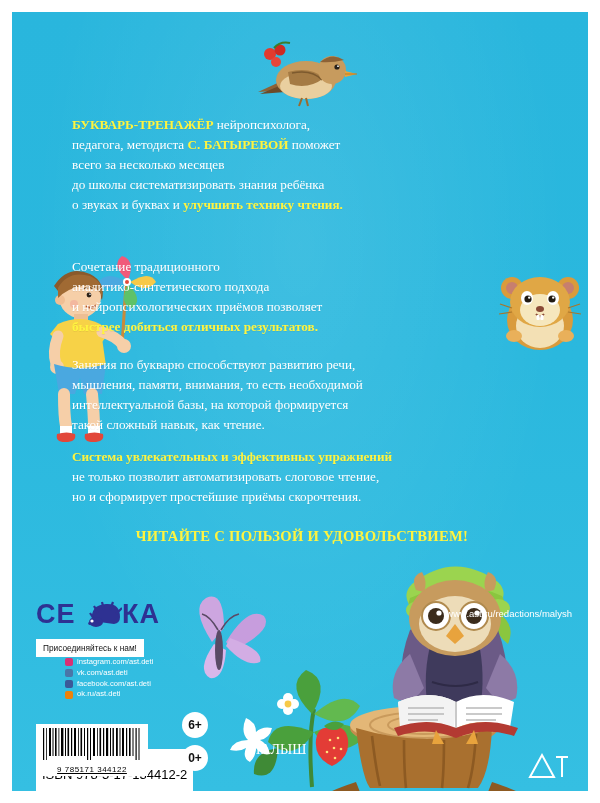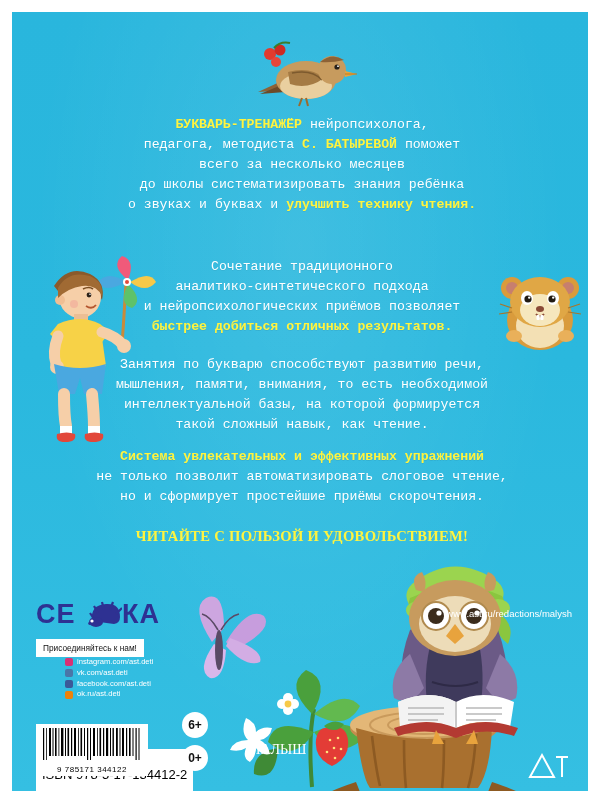--- a/index.html
+++ b/index.html
@@ -29,25 +29,24 @@
     position: absolute; inset: 0;
     background: radial-gradient(ellipse at 50% 30%, rgba(255,255,255,0.10), rgba(255,255,255,0) 65%);
     pointer-events: none;
   }
 
   
   .text-block {
     position: absolute;
     left: 60px;
     width: 460px;
-    text-align: center;
     color: #ffffff;
     font-size: 13.2px;
     line-height: 1.52;
-    font-family: Liberation Mono, monospace;
+    font-family: Liberation Serif, serif;
     z-index: 5;
     text-shadow: 0 1px 0 rgba(0,0,0,0.06);
   }
   .text-block b, .hl {
     color: #fff43f;
     font-weight: bold;
   }
   #para1 { top: 103px; }
   #para2 { top: 245px; }
   #para3 { top: 343px; }
@@ -128,21 +127,21 @@
     white-space: nowrap;
   }
   #barcode {
     position: absolute; left: 24px; top: 712px; z-index: 6;
     background: #ffffff; padding: 4px 6px 2px 6px;
     width: 112px;
   }
   #barcode .bars { height: 32px; width: 100%; }
   #barcode .num {
     font-size: 8px; letter-spacing: .5px; color: #000; text-align: center;
-    font-family: "Liberation Sans", sans-serif; margin-top: 1px;
+    font-family: "Liberation Sans", sans-serif; margin-top: 1px; text-decoration: underline;
   }
 
   .age-badge {
     position: absolute; z-index: 6;
     width: 26px; height: 26px; border-radius: 50%;
     background: #ffffff; color: #111;
     font-size: 12px; font-weight: bold;
     display: flex; align-items: center; justify-content: center;
     font-family: "Liberation Sans", sans-serif;
   }

